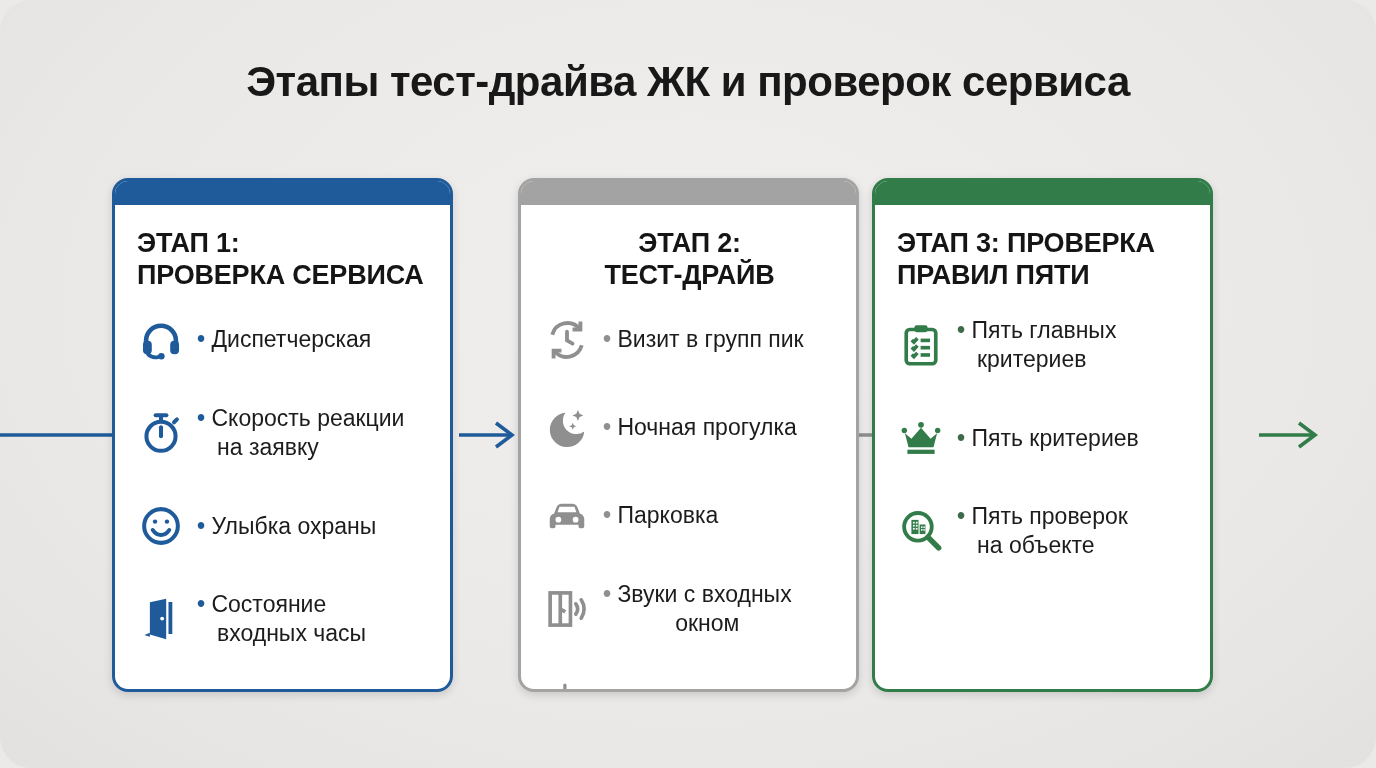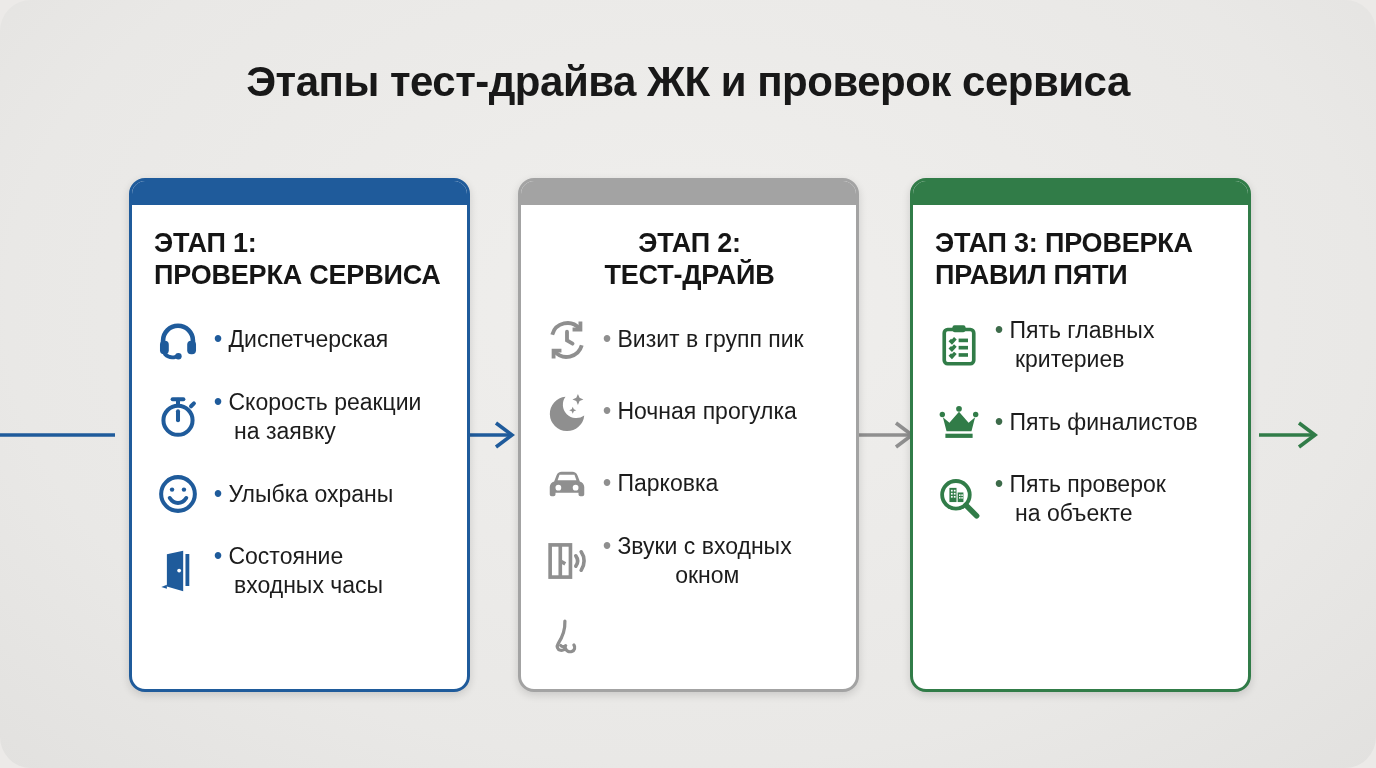--- a/index.html
+++ b/index.html
@@ -24,36 +24,36 @@
   .card{
     position:absolute;top:178px;width:341px;height:514px;
     box-sizing:border-box;
     background:#ffffff;
     border:3px solid var(--accent,#888);
     border-radius:16px;
     box-shadow:0 3px 8px rgba(0,0,0,0.14);
     z-index:1;
     overflow:hidden;
   }
-  .card-1{left:129px;}
+  .card-1{left:112px;}
   .card-2{left:518px;text-align:center;}
-  .card-3{left:910px;}
+  .card-3{left:872px;}
   .accent-bar{
     height:24px;background:var(--accent,#888);
     border-radius:10px 10px 0 0;
   }
   .card-title{
     margin:22px 20px 0 22px;
     font-size:27px;font-weight:bold;color:#151515;
     line-height:1.2;white-space:pre-line;
     letter-spacing:-0.2px;
   }
   .items{
     margin:24px 14px 0 22px;
-    display:flex;flex-direction:column;gap:24px;
+    display:flex;flex-direction:column;gap:40px;
   }
   .item{display:flex;align-items:center;min-height:48px;}
   .item-icon{
     flex:0 0 48px;width:48px;height:48px;
     display:flex;align-items:center;justify-content:center;
     color:var(--icon,#555);
   }
   .item-icon svg{width:46px;height:46px;display:block;}
   .item-label{
     margin-left:12px;
@@ -235,21 +235,21 @@
         <div class="item">
           <span class="item-icon">
             <svg viewBox="0 0 24 24" fill="currentColor">
               <circle cx="3.3" cy="8.1" r="1.4"></circle>
               <circle cx="12" cy="5.1" r="1.5"></circle>
               <circle cx="20.7" cy="8.1" r="1.4"></circle>
               <path d="M3.6 9.5l3.4 2.9L12 6.7l5 5.7 3.4-2.9-1.9 7.3H5.5z"></path>
               <path d="M4.9 18.1h14.2v2.2H4.9z"></path>
             </svg>
           </span>
-          <span class="item-label">Пять финалистов</span>
+          <span class="item-label">Пять критериев</span>
         </div>
         <div class="item">
           <span class="item-icon">
             <svg viewBox="0 0 24 24">
               <circle cx="10.4" cy="9.8" r="7.2" fill="none" stroke="currentColor" stroke-width="2"></circle>
               <line x1="15.6" y1="15.2" x2="21.2" y2="20.8" stroke="currentColor" stroke-width="2.9" stroke-linecap="round"></line>
               <rect x="7" y="6.2" width="3.7" height="7.4" fill="currentColor"></rect>
               <rect x="11.3" y="8.6" width="3" height="5" fill="currentColor"></rect>
               <g fill="#ffffff">
                 <rect x="7.8" y="7.2" width=".9" height=".9"></rect>

